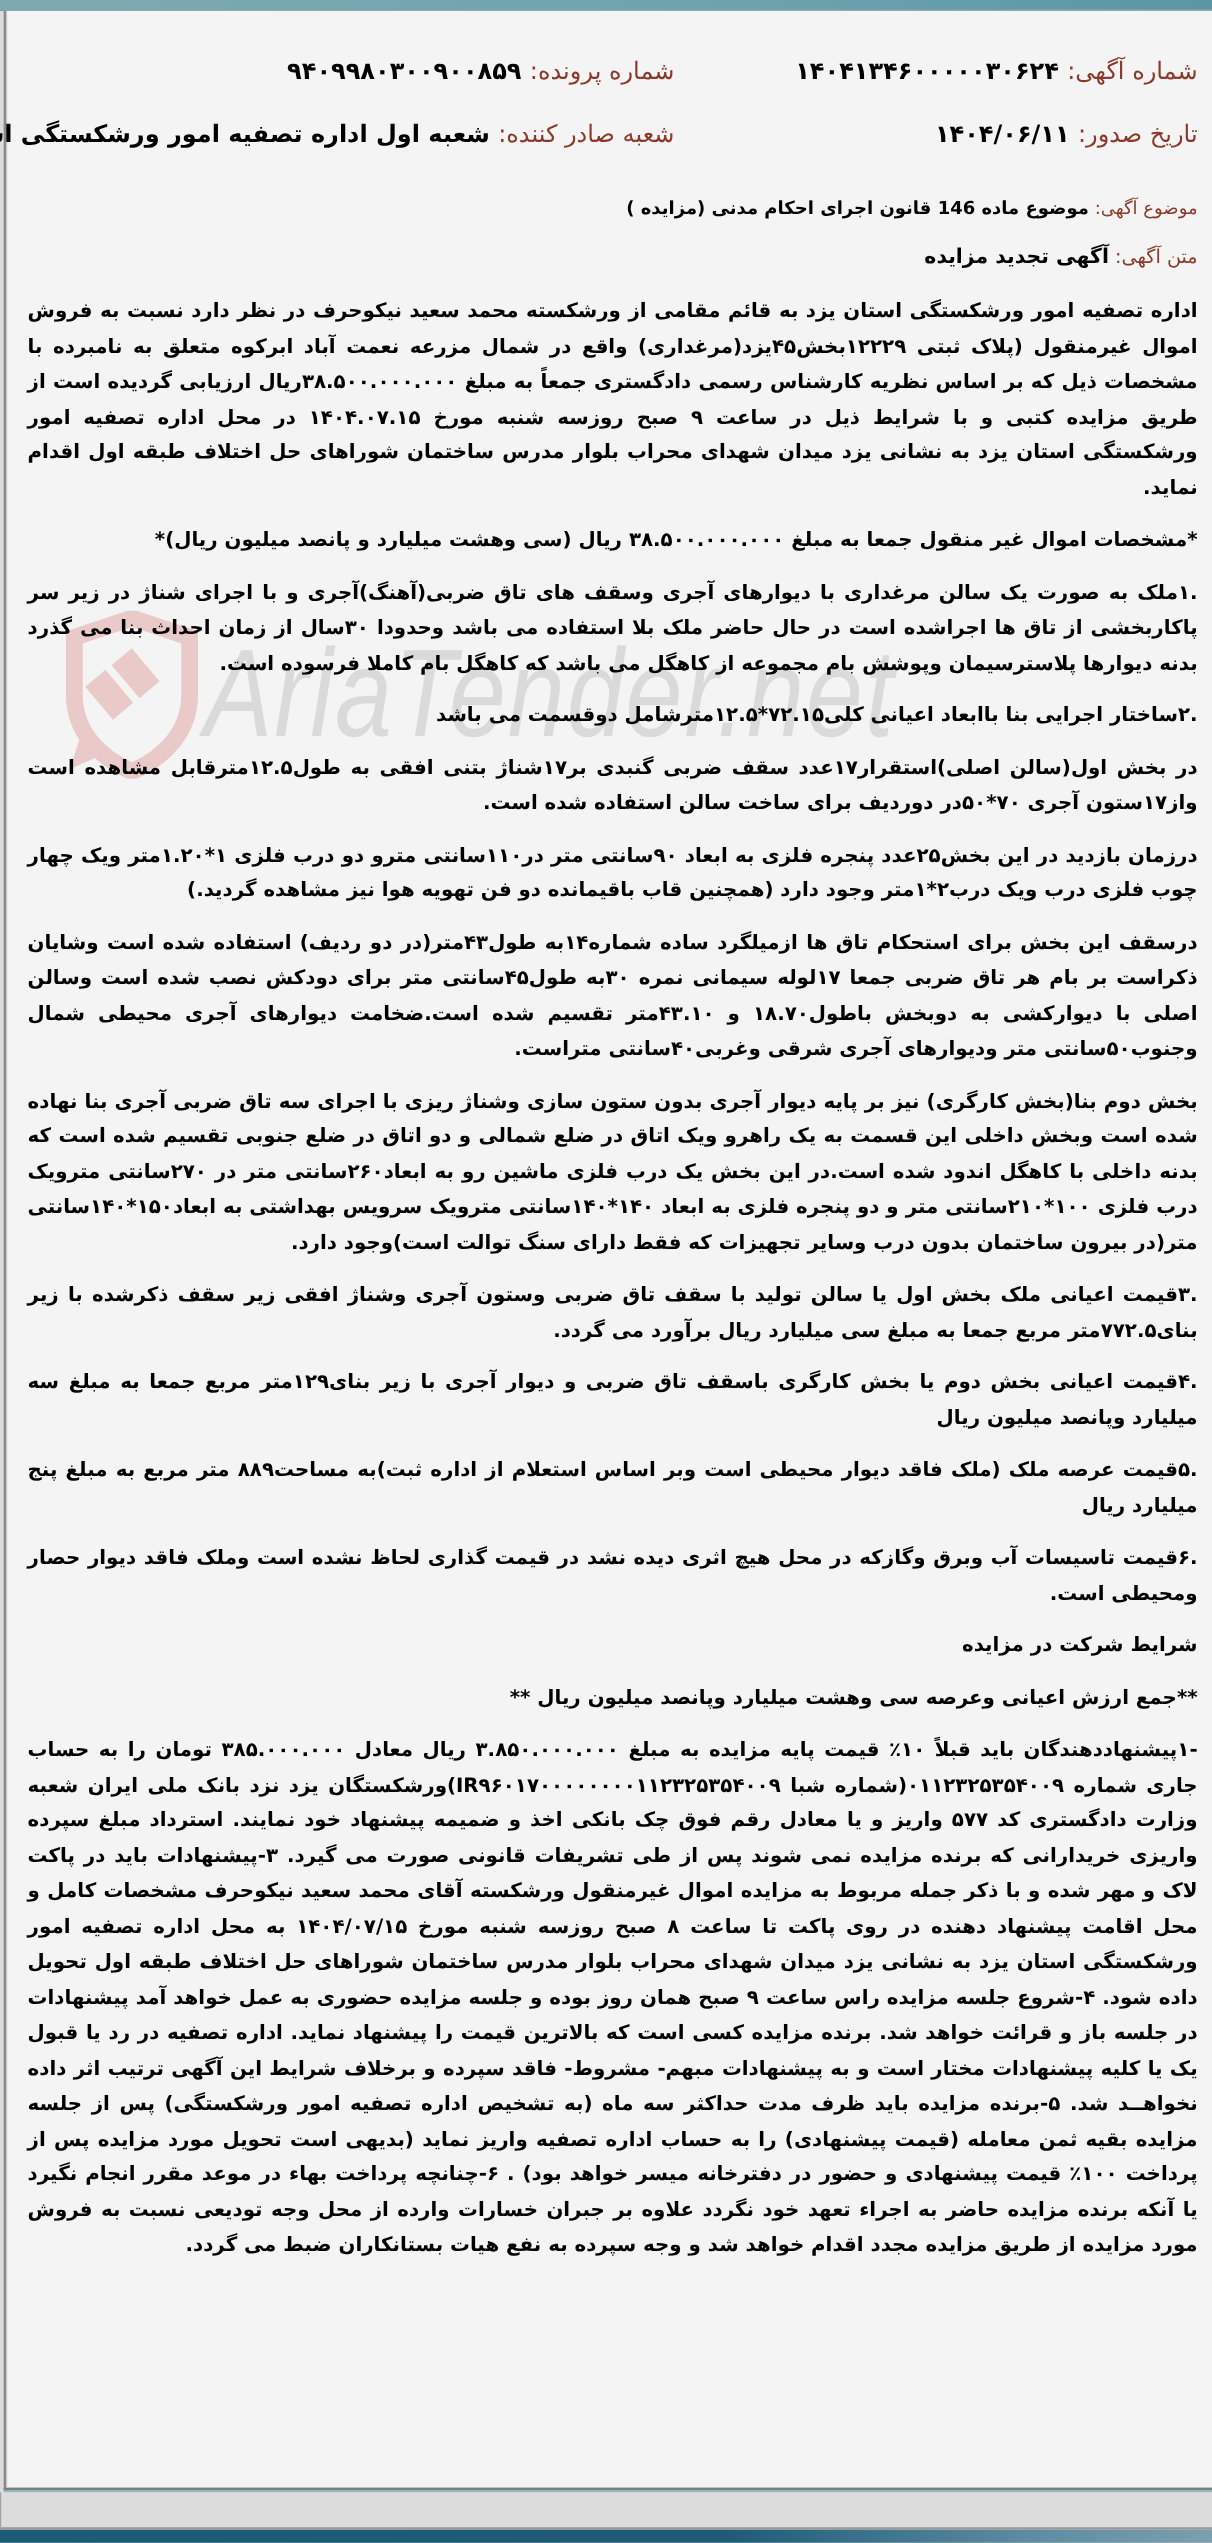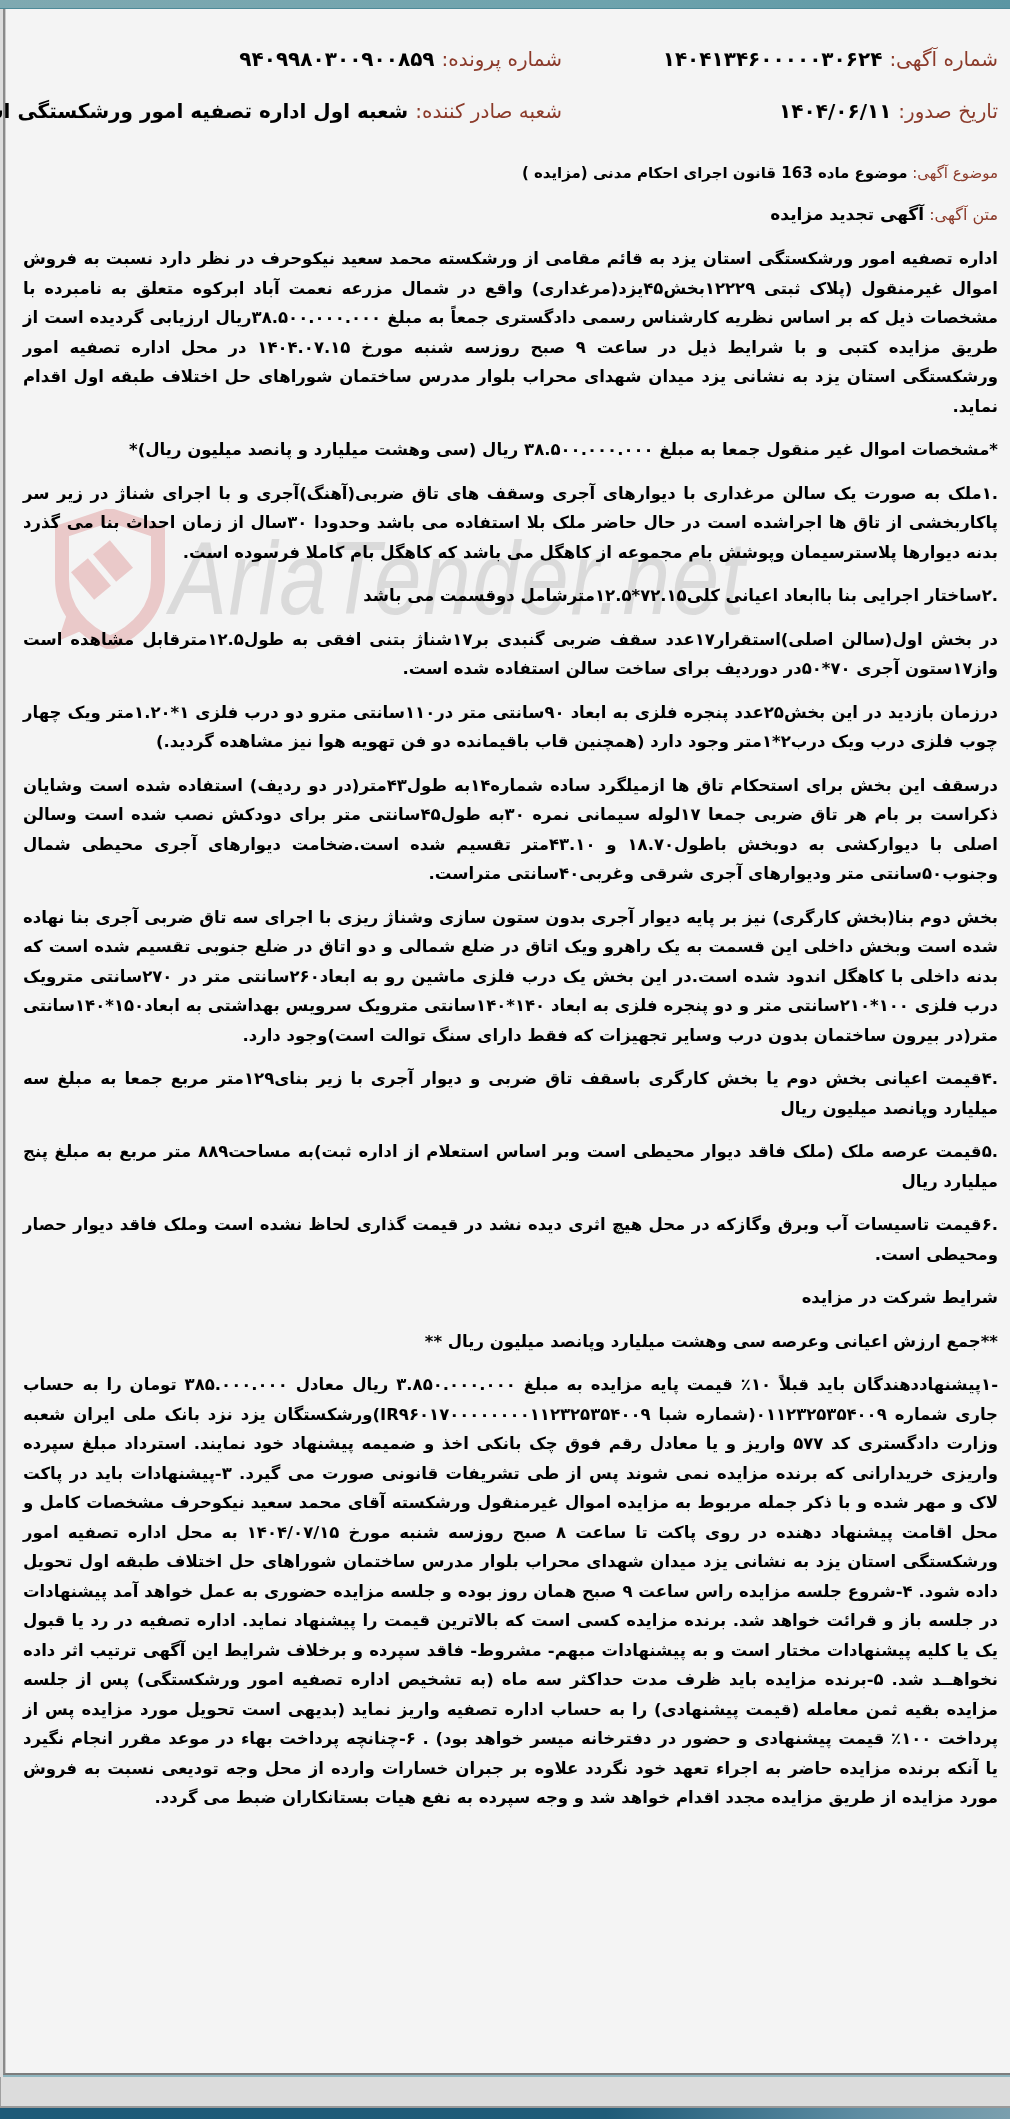--- a/index.html
+++ b/index.html
@@ -93,37 +93,38 @@
     <span class="label">تاریخ صدور:</span>
     <span class="value">۱۴۰۴/۰۶/۱۱</span>
   </div>
   <div class="meta-row" style="right:450px; top:90px;">
     <span class="label">شعبه صادر کننده:</span>
     <span class="value">شعبه اول اداره تصفیه امور ورشکستگی استان یزد</span>
   </div>
 
   <div class="subject">
     <span class="label">موضوع آگهی:</span>
-    <span class="value">موضوع ماده 163 قانون اجرای احکام مدنی (مزایده )</span>
+    <span class="value">موضوع ماده 146 قانون اجرای احکام مدنی (مزایده )</span>
   </div>
 
   <div class="body-title">
     <span class="label">متن آگهی:</span>
     <span class="value">آگهی تجدید مزایده</span>
   </div>
 
   <div class="paras">
     <p>اداره تصفیه امور ورشکستگی استان یزد به قائم مقامی از ورشکسته محمد سعید نیکوحرف در نظر دارد نسبت به فروش اموال غیرمنقول (پلاک ثبتی ۱۲۲۲۹بخش۴۵یزد(مرغداری) واقع در شمال مزرعه نعمت آباد ابرکوه متعلق به نامبرده با مشخصات ذیل که بر اساس نظریه کارشناس رسمی دادگستری جمعاً به مبلغ ۳۸.۵۰۰.۰۰۰.۰۰۰ریال ارزیابی گردیده است از طریق مزایده کتبی و با شرایط ذیل در ساعت ۹ صبح روزسه شنبه مورخ ۱۴۰۴.۰۷.۱۵ در محل اداره تصفیه امور ورشکستگی استان یزد به نشانی یزد میدان شهدای محراب بلوار مدرس ساختمان شوراهای حل اختلاف طبقه اول اقدام نماید.</p>
     <p>*مشخصات اموال غیر منقول جمعا به مبلغ ۳۸.۵۰۰.۰۰۰.۰۰۰ ریال (سی وهشت میلیارد و پانصد میلیون ریال)*</p>
     <p>.۱ملک به صورت یک سالن مرغداری با دیوارهای آجری وسقف های تاق ضربی(آهنگ)آجری و با اجرای شناژ در زیر سر پاکاربخشی از تاق ها اجراشده است در حال حاضر ملک بلا استفاده می باشد وحدودا ۳۰سال از زمان احداث بنا می گذرد بدنه دیوارها پلاسترسیمان وپوشش بام مجموعه از کاهگل می باشد که کاهگل بام کاملا فرسوده است.</p>
     <p>.۲ساختار اجرایی بنا باابعاد اعیانی کلی۷۲.۱۵*۱۲.۵مترشامل دوقسمت می باشد</p>
     <p>در بخش اول(سالن اصلی)استقرار۱۷عدد سقف ضربی گنبدی بر۱۷شناژ بتنی افقی به طول۱۲.۵مترقابل مشاهده است واز۱۷ستون آجری ۷۰*۵۰در دوردیف برای ساخت سالن استفاده شده است.</p>
     <p>درزمان بازدید در این بخش۲۵عدد پنجره فلزی به ابعاد ۹۰سانتی متر در۱۱۰سانتی مترو دو درب فلزی ۱*۱.۲۰متر ویک چهار چوب فلزی درب ویک درب۲*۱متر وجود دارد (همچنین قاب باقیمانده دو فن تهویه هوا نیز مشاهده گردید.)</p>
     <p>درسقف این بخش برای استحکام تاق ها ازمیلگرد ساده شماره۱۴به طول۴۳متر(در دو ردیف) استفاده شده است وشایان ذکراست بر بام هر تاق ضربی جمعا ۱۷لوله سیمانی نمره ۳۰به طول۴۵سانتی متر برای دودکش نصب شده است وسالن اصلی با دیوارکشی به دوبخش باطول۱۸.۷۰ و ۴۳.۱۰متر تقسیم شده است.ضخامت دیوارهای آجری محیطی شمال وجنوب۵۰سانتی متر ودیوارهای آجری شرقی وغربی۴۰سانتی متراست.</p>
     <p>بخش دوم بنا(بخش کارگری) نیز بر پایه دیوار آجری بدون ستون سازی وشناژ ریزی با اجرای سه تاق ضربی آجری بنا نهاده شده است وبخش داخلی این قسمت به یک راهرو ویک اتاق در ضلع شمالی و دو اتاق در ضلع جنوبی تقسیم شده است که بدنه داخلی با کاهگل اندود شده است.در این بخش یک درب فلزی ماشین رو به ابعاد۲۶۰سانتی متر در ۲۷۰سانتی مترویک درب فلزی ۱۰۰*۲۱۰سانتی متر و دو پنجره فلزی به ابعاد ۱۴۰*۱۴۰سانتی مترویک سرویس بهداشتی به ابعاد۱۵۰*۱۴۰سانتی متر(در بیرون ساختمان بدون درب وسایر تجهیزات که فقط دارای سنگ توالت است)وجود دارد.</p>
+    <p>.۳قیمت اعیانی ملک بخش اول یا سالن تولید با سقف تاق ضربی وستون آجری وشناژ افقی زیر سقف ذکرشده با زیر بنای۷۷۲.۵متر مربع جمعا به مبلغ سی میلیارد ریال برآورد می گردد.</p>
     <p>.۴قیمت اعیانی بخش دوم یا بخش کارگری باسقف تاق ضربی و دیوار آجری با زیر بنای۱۲۹متر مربع جمعا به مبلغ سه میلیارد وپانصد میلیون ریال</p>
     <p>.۵قیمت عرصه ملک (ملک فاقد دیوار محیطی است وبر اساس استعلام از اداره ثبت)به مساحت۸۸۹ متر مربع به مبلغ پنج میلیارد ریال</p>
     <p>.۶قیمت تاسیسات آب وبرق وگازکه در محل هیچ اثری دیده نشد در قیمت گذاری لحاظ نشده است وملک فاقد دیوار حصار ومحیطی است.</p>
     <p>شرایط شرکت در مزایده</p>
     <p>**جمع ارزش اعیانی وعرصه سی وهشت میلیارد وپانصد میلیون ریال **</p>
     <p>-۱پیشنهاددهندگان باید قبلاً ۱۰٪ قیمت پایه مزایده به مبلغ ۳.۸۵۰.۰۰۰.۰۰۰ ریال معادل ۳۸۵.۰۰۰.۰۰۰ تومان را به حساب جاری شماره ۰۱۱۲۳۲۵۳۵۴۰۰۹(شماره شبا IR۹۶۰۱۷۰۰۰۰۰۰۰۰۱۱۲۳۲۵۳۵۴۰۰۹)ورشکستگان یزد نزد بانک ملی ایران شعبه وزارت دادگستری کد ۵۷۷ واریز و یا معادل رقم فوق چک بانکی اخذ و ضمیمه پیشنهاد خود نمایند. استرداد مبلغ سپرده واریزی خریدارانی که برنده مزایده نمی شوند پس از طی تشریفات قانونی صورت می گیرد. ۳-پیشنهادات باید در پاکت لاک و مهر شده و با ذکر جمله مربوط به مزایده اموال غیرمنقول ورشکسته آقای محمد سعید نیکوحرف مشخصات کامل و محل اقامت پیشنهاد دهنده در روی پاکت تا ساعت ۸ صبح روزسه شنبه مورخ ۱۴۰۴/۰۷/۱۵ به محل اداره تصفیه امور ورشکستگی استان یزد به نشانی یزد میدان شهدای محراب بلوار مدرس ساختمان شوراهای حل اختلاف طبقه اول تحویل داده شود. ۴-شروع جلسه مزایده راس ساعت ۹ صبح همان روز بوده و جلسه مزایده حضوری به عمل خواهد آمد پیشنهادات در جلسه باز و قرائت خواهد شد. برنده مزایده کسی است که بالاترین قیمت را پیشنهاد نماید. اداره تصفیه در رد یا قبول یک یا کلیه پیشنهادات مختار است و به پیشنهادات مبهم- مشروط- فاقد سپرده و برخلاف شرایط این آگهی ترتیب اثر داده نخواهــد شد. ۵-برنده مزایده باید ظرف مدت حداکثر سه ماه (به تشخیص اداره تصفیه امور ورشکستگی) پس از جلسه مزایده بقیه ثمن معامله (قیمت پیشنهادی) را به حساب اداره تصفیه واریز نماید (بدیهی است تحویل مورد مزایده پس از پرداخت ۱۰۰٪ قیمت پیشنهادی و حضور در دفترخانه میسر خواهد بود) . ۶-چنانچه پرداخت بهاء در موعد مقرر انجام نگیرد یا آنکه برنده مزایده حاضر به اجراء تعهد خود نگردد علاوه بر جبران خسارات وارده از محل وجه تودیعی نسبت به فروش مورد مزایده از طریق مزایده مجدد اقدام خواهد شد و وجه سپرده به نفع هیات بستانکاران ضبط می گردد.</p>
   </div>
 </div>
 
 <div class="panel-underline"></div>

